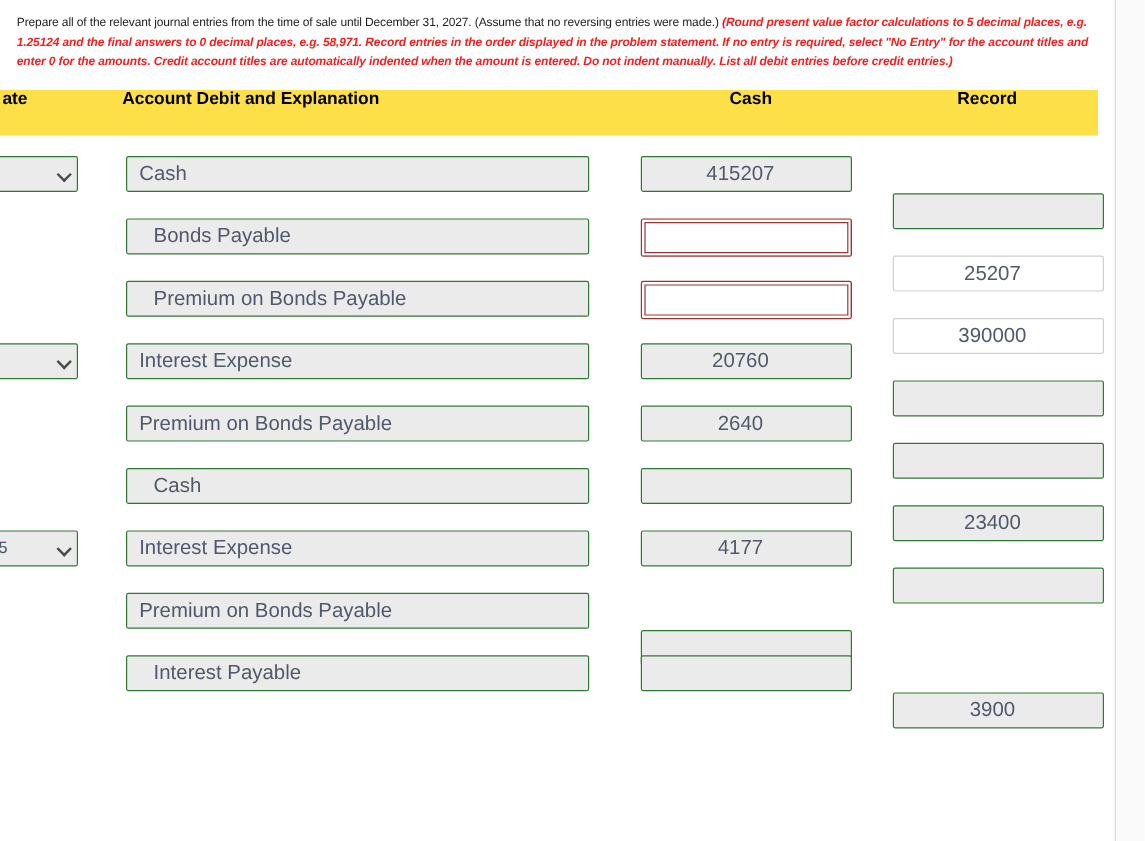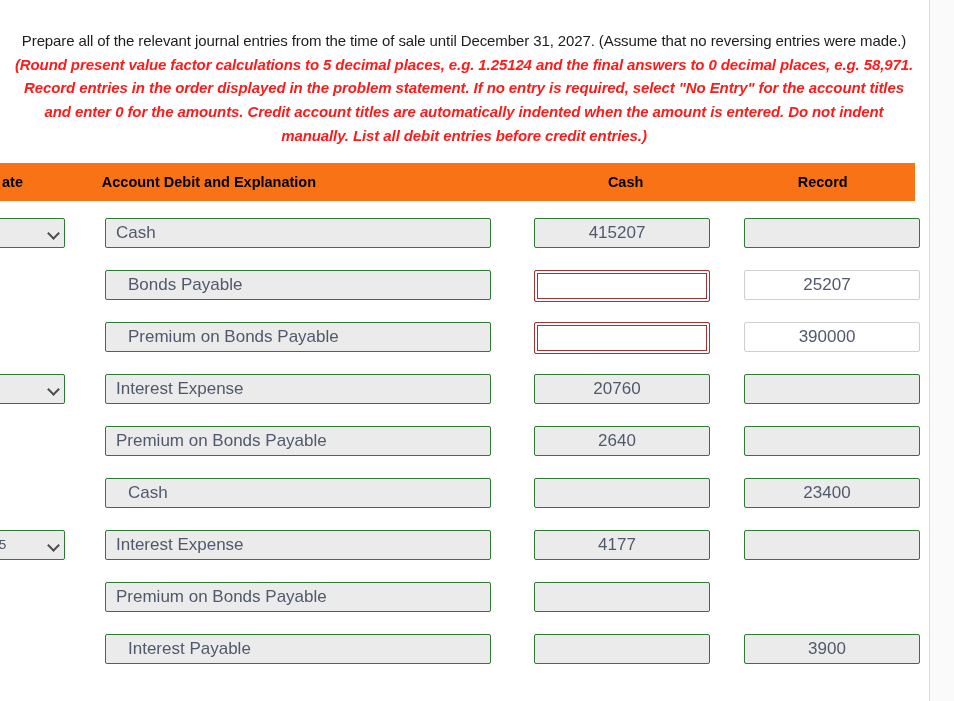--- a/index.html
+++ b/index.html
@@ -38,43 +38,41 @@
   #scroll-thumb {
     position: absolute;
     right: 0; top: 0;
     width: 24px;
     height: 0px;
     background: #fafafa;
   }
 
   
   #instructions {
-    padding: 29px 16px 0 14px;
-    font-size: 15px;
+    padding: 12px 16px 0 14px;
+    font-size: 10px;
     line-height: 1.58;
     color: #1d1d1d;
     letter-spacing: -0.1px;
-    text-align: center;
   }
   #instructions .plain { color: #1d1d1d; }
   #instructions .hint {
     color: #ff1a1a;
     font-weight: bold;
     font-style: italic;
   }
 
   
   #journal {
     margin-top: 16px;
     width: 915px;
   }
   .thead {
     display: flex;
-    align-items: center;
-    background: #f97316;
+    background: #fde047;
     height: 38px;
     width: 915px;
   }
   .th {
     font-size: 14.5px;
     font-weight: bold;
     color: #000000;
     white-space: nowrap;
   }
   .th-date   { width: 100px; padding-left: 2px; }
@@ -161,21 +159,21 @@
     padding-left: 10px;
   }
   .acct-field.indent { padding-left: 22px; }
 
   .amt-field {
     width: 176px;
     padding-right: 10px;
     text-align: center;
   }
   .debit-field  { margin-left: 14px; }
-  .credit-field { margin-left: 14px; }
+  .credit-field { margin-left: 14px; margin-top: 31px; }
 
   
   .field.white {
     background: #ffffff;
     border: 1px solid #cfcfcf;
     color: #50596b;
   }
 
   
   .field.error {

